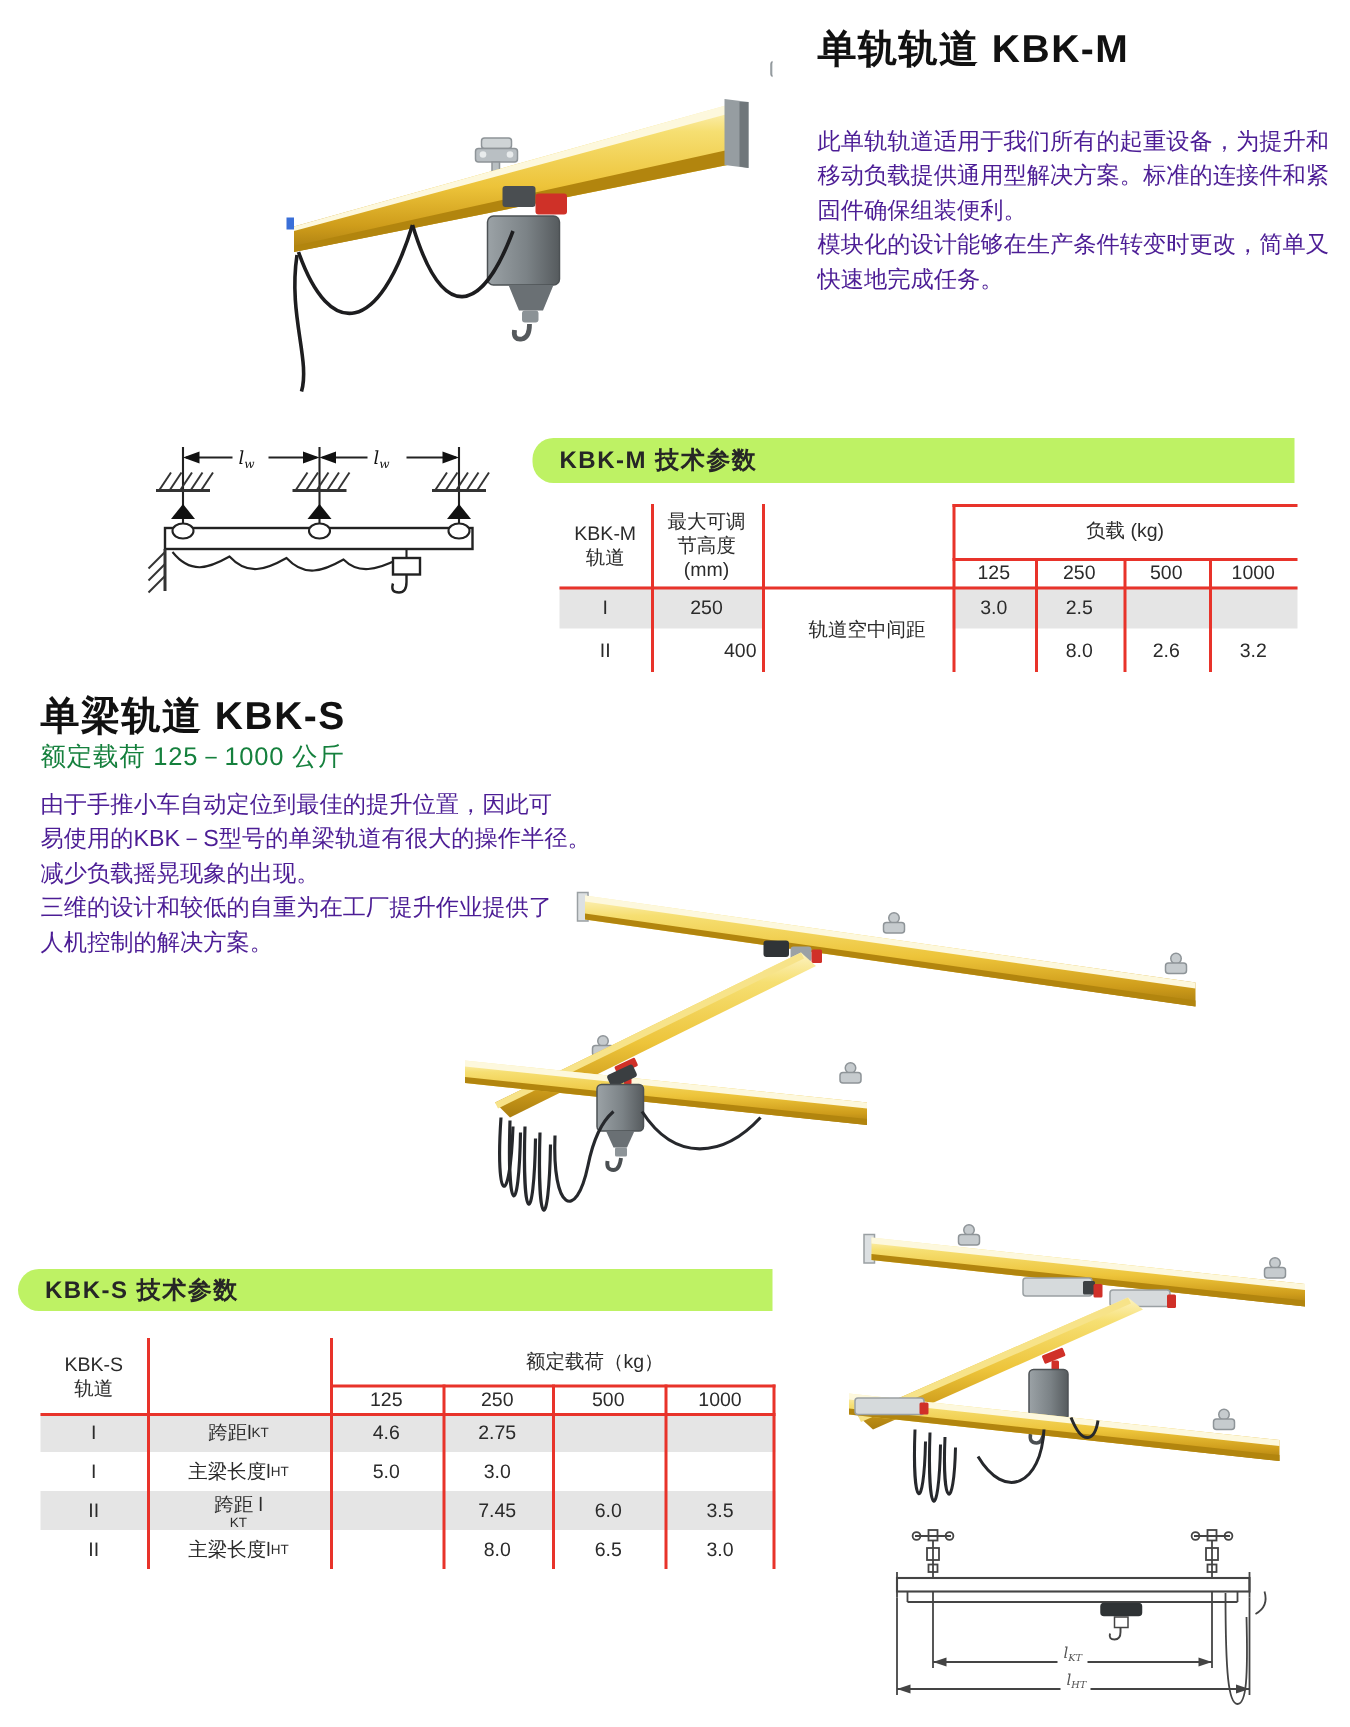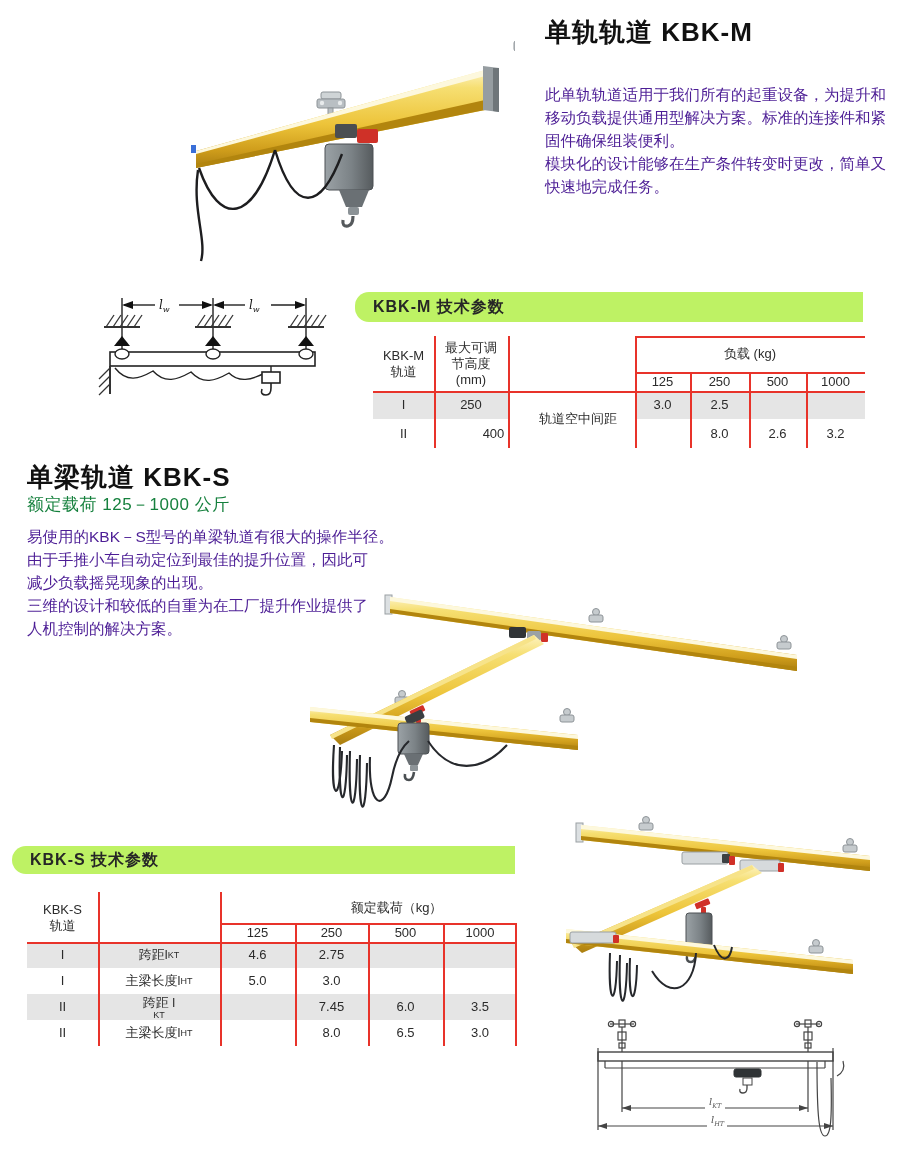--- a/index.html
+++ b/index.html
@@ -195,42 +195,42 @@
           <div>节高度</div>
           <div>(mm)</div>
         </div>
     </div>
     <div class="cell" style="left:262px; top:0; width:230px; height:36px;">负载 (kg)</div>
     <div class="cell" style="left:262px; top:36px; width:55px; height:19px;">125</div>
     <div class="cell" style="left:317px; top:36px; width:59px; height:19px;">250</div>
     <div class="cell" style="left:376px; top:36px; width:57px; height:19px;">500</div>
     <div class="cell" style="left:433px; top:36px; width:59px; height:19px;">1000</div>
 
-    <div class="cell" style="left:135px; top:55px; width:140px; height:57px;font-family:Liberation Mono, monospace;">轨道空中间距</div>
+    <div class="cell" style="left:135px; top:55px; width:140px; height:57px;">轨道空中间距</div>
 
     <div class="cell" style="left:0; top:55px; width:61px; height:28px;">I</div>
     <div class="cell" style="left:61px; top:55px; width:74px; height:28px;">250</div>
     <div class="cell" style="left:262px; top:55px; width:55px; height:28px;">3.0</div>
     <div class="cell" style="left:317px; top:55px; width:59px; height:28px;">2.5</div>
     <div class="cell" style="left:376px; top:55px; width:57px; height:28px;"></div>
     <div class="cell" style="left:433px; top:55px; width:59px; height:28px;"></div>
 
     <div class="cell" style="left:0; top:83px; width:61px; height:29px;">II</div>
     <div class="cell" style="left:61px; top:83px; width:74px; height:29px;padding-left:45px;">400</div>
     <div class="cell" style="left:262px; top:83px; width:55px; height:29px;"></div>
     <div class="cell" style="left:317px; top:83px; width:59px; height:29px;">8.0</div>
     <div class="cell" style="left:376px; top:83px; width:57px; height:29px;">2.6</div>
     <div class="cell" style="left:433px; top:83px; width:59px; height:29px;">3.2</div>
   </div>
 
   <div class="abs sec-title" style="left:27px; top:460px;">单梁轨道 KBK-S</div>
   <div class="abs sec-subtitle" style="left:27px; top:493px;">额定载荷 125－1000 公斤</div>
   <div class="abs desc" style="left:27px; top:525px; width:380px;">
+    <div>由于手推小车自动定位到最佳的提升位置，因此可</div>
     <div>易使用的KBK－S型号的单梁轨道有很大的操作半径。</div>
-    <div>由于手推小车自动定位到最佳的提升位置，因此可</div>
     <div>减少负载摇晃现象的出现。</div>
     <div>三维的设计和较低的自重为在工厂提升作业提供了</div>
     <div>人机控制的解决方案。</div>
   </div>
 
   <svg class="abs" style="left:310px; top:575px;" width="590" height="440" viewBox="0 0 590 440">
     <defs>
       <linearGradient id="railG2" x1="0" y1="0" x2="0" y2="1">
         <stop offset="0" stop-color="#fdf3c2"></stop>
           <stop offset="0.18" stop-color="#f6df72"></stop>

